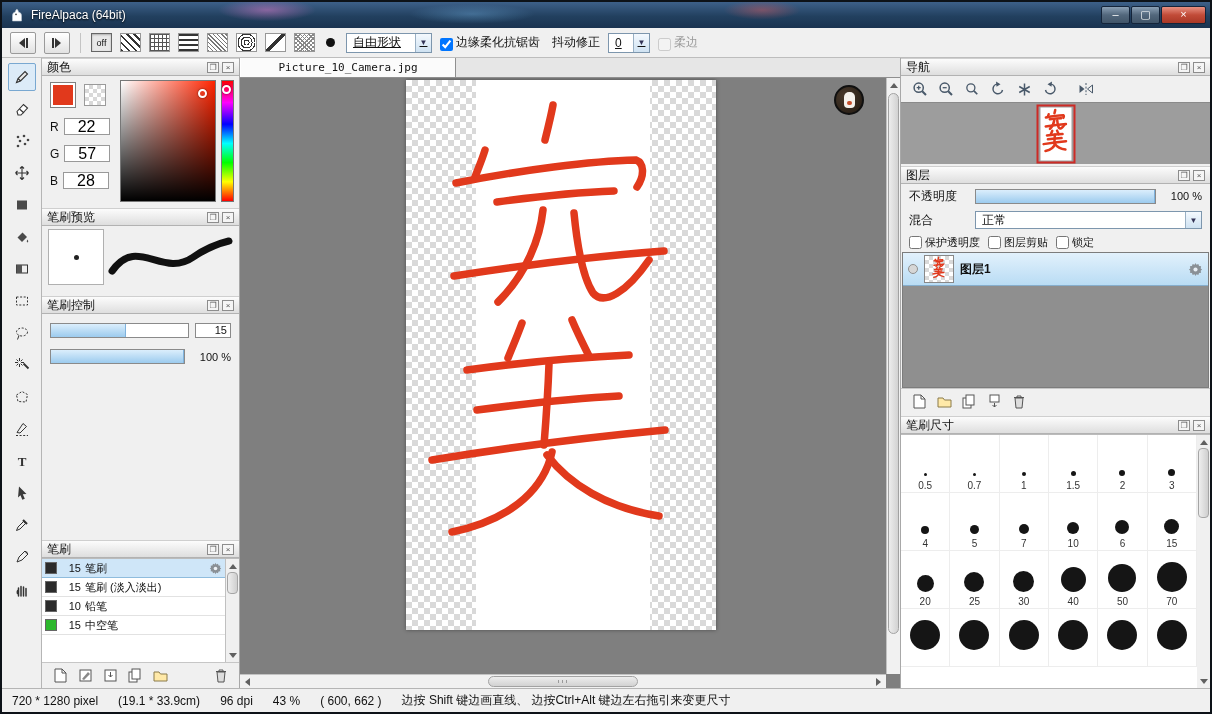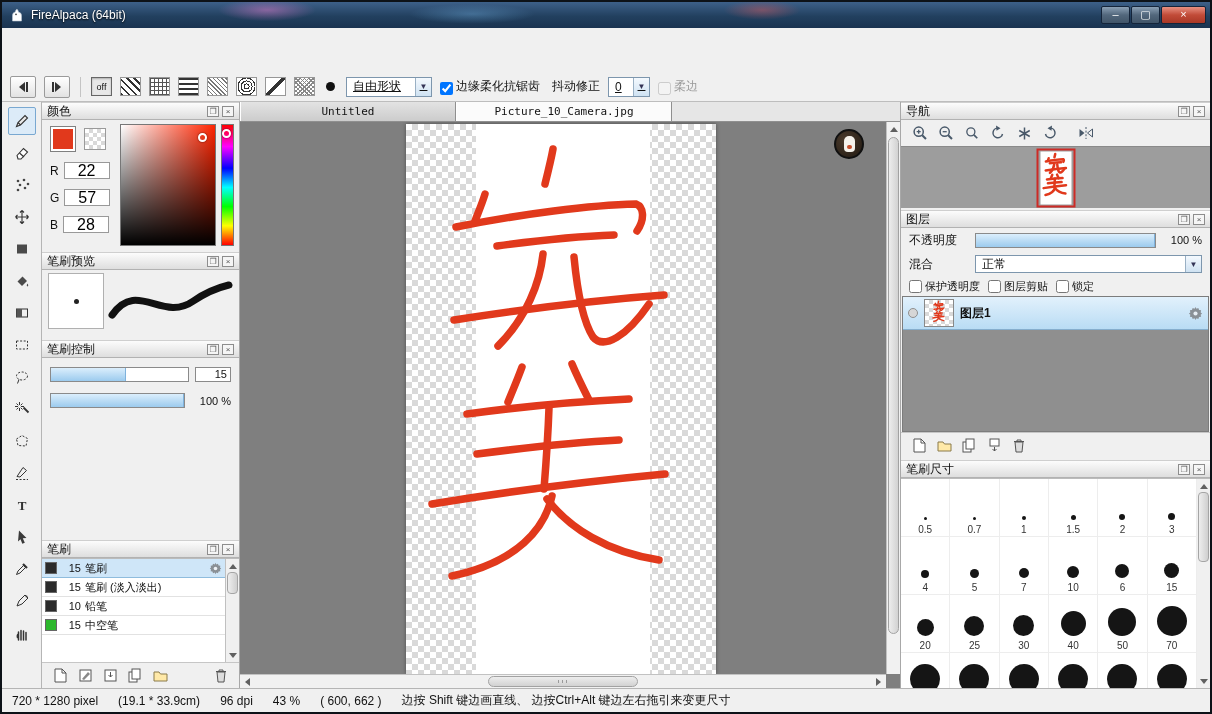--- a/index.html
+++ b/index.html
@@ -18,21 +18,21 @@
 .title-text{font-size:12px;text-shadow:0 1px 2px #000;}
 .win-controls{margin-left:auto;display:flex;gap:1px;}
 .win-btn{width:29px;height:18px;border:1px solid #14243a;border-radius:2px;color:#fff;font-size:11px;line-height:15px;text-align:center;background:linear-gradient(#8ba0b5,#52677c 50%,#415569);}
 .win-btn.close{width:45px;background:linear-gradient(#e89182,#c14b38 50%,#a93826);}
 
 
 .menubar{height:26px;flex:0 0 26px;display:flex;align-items:center;padding:0 4px;background:linear-gradient(#fdfdfd,#ececec);border-bottom:1px solid #c9c9c9;}
 .menu-item{padding:4px 9px;cursor:default;}
 
 
-.toolbar{height:30px;flex:0 0 30px;display:flex;align-items:center;gap:8px;padding:0 8px;background:#f0f0f0;border-bottom:1px solid #bdbdbd;margin-top:44px;}
+.toolbar{height:30px;flex:0 0 30px;display:flex;align-items:center;gap:8px;padding:0 8px;background:#f0f0f0;border-bottom:1px solid #bdbdbd;}
 .tb-btn{height:22px;min-width:26px;border:1px solid #9a9a9a;border-radius:2px;background:linear-gradient(#ffffff,#e2e2e2);display:flex;align-items:center;justify-content:center;font-size:11px;color:#333;}
 .tb-sep{width:1px;height:20px;background:#c4c4c4;margin:0 2px;}
 .pat{width:21px;height:19px;border:1px solid #979797;background-color:#fff;}
 .pat.off{font-size:9px;display:flex;align-items:center;justify-content:center;border:1px solid #666;background:#e8e8e8;box-shadow:inset 0 1px 2px rgba(0,0,0,.25);}
 .pat-stripes{background-image:repeating-linear-gradient(45deg,#333 0 2px,#fff 2px 5px);}
 .pat-grid{background-image:repeating-linear-gradient(0deg,#555 0 1px,transparent 1px 4px),repeating-linear-gradient(90deg,#555 0 1px,transparent 1px 4px);}
 .pat-hlines{background-image:repeating-linear-gradient(0deg,#333 0 2px,#fff 2px 5px);}
 .pat-fine{background-image:repeating-linear-gradient(45deg,#777 0 1px,#fff 1px 3px);}
 .pat-rings{background-image:radial-gradient(circle at 50% 50%,#fff 0 2px,#333 2px 3px,#fff 3px 5px,#333 5px 6px,#fff 6px 8px,#333 8px 9px,#fff 9px);}
 .pat-diag{background-image:linear-gradient(135deg,transparent 42%,#333 42% 58%,transparent 58%);}
@@ -492,21 +492,20 @@
                 <path d="M2,4 H10 L9,14 H3 Z" fill="#ddd" stroke="#555"></path>
                 <path d="M1,3.5 H11 M4,3.5 V2 H8 V3.5" fill="none" stroke="#555"></path>
               </svg>
             </span>
         </div>
       </div>
     </div>
 
     <div class="canvas-area">
       <div class="tab-bar">
-          <div class="tab">Untitled</div>
           <div class="tab active">Picture_10_Camera.jpg</div>
         </div>
       <div class="viewport">
         <div class="art-canvas">
           <div class="checker" style="position:absolute;inset:0;"></div>
           <div class="white-strip"></div>
           <svg class="canvas-svg" viewBox="0 0 310 550" aria-label="完美">
             <g id="artwork" fill="none" stroke-width="7.5" stroke-linecap="round" stroke="#E1391C">
               <path d="M147,25 C145,36 142,48 139,60"></path>
               <path d="M79,70 C76,80 72,89 69,97"></path>

